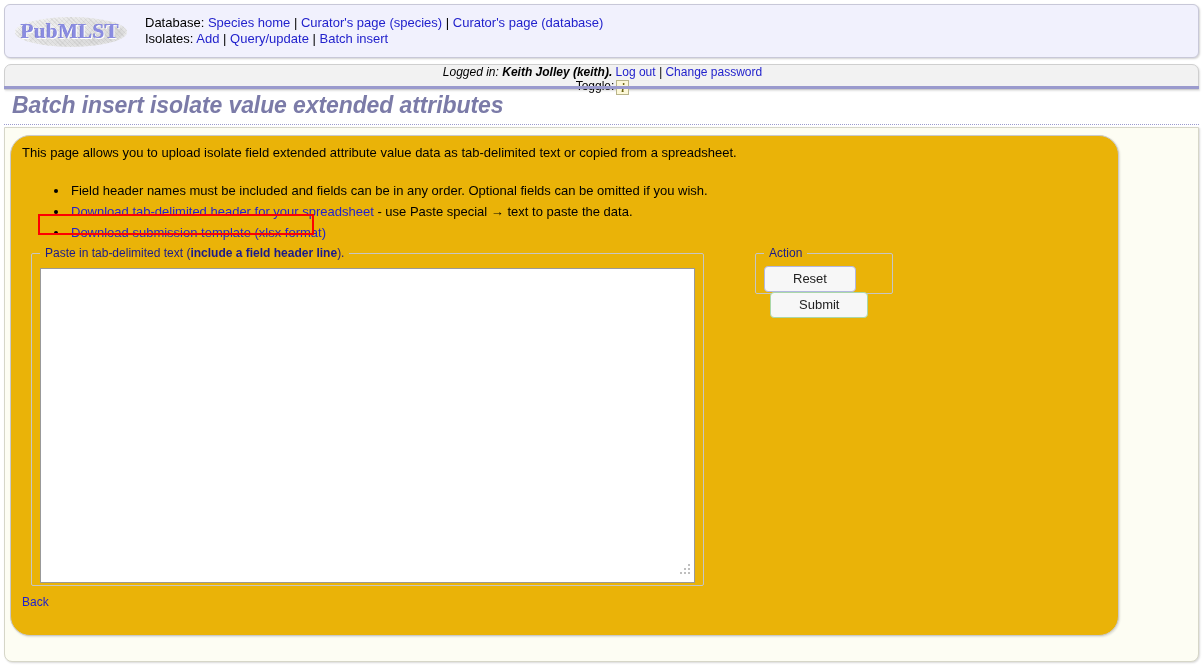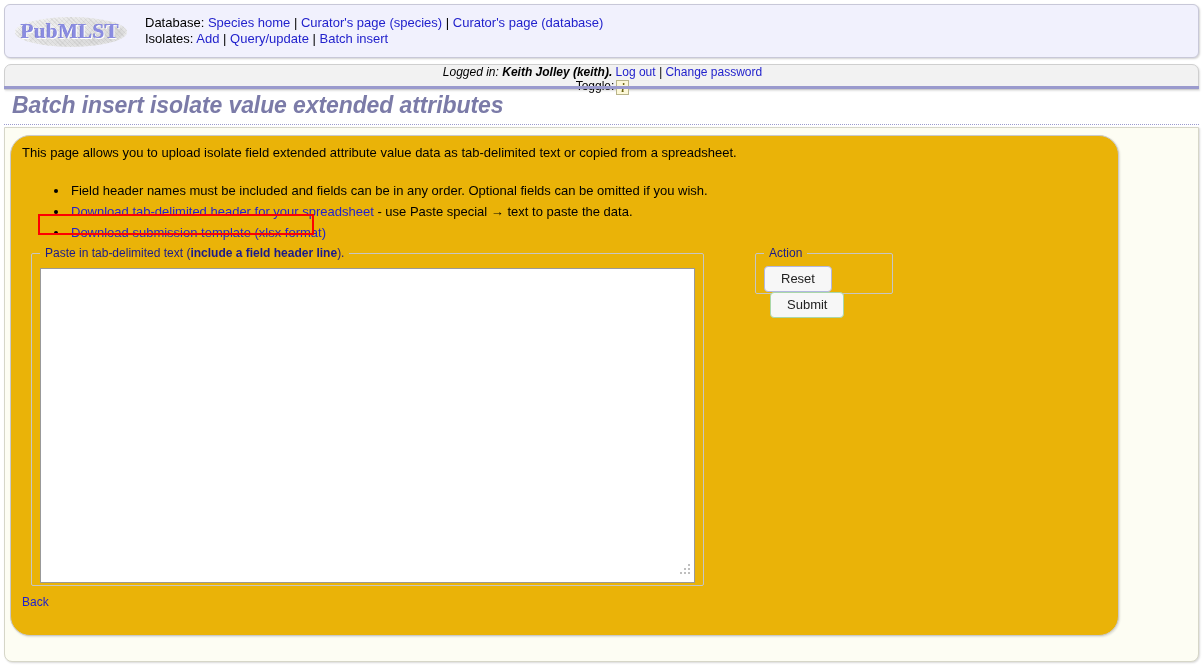--- a/index.html
+++ b/index.html
@@ -224,21 +224,21 @@
 
   #action-fieldset {
     left: 708px; top: 110px;
     width: 138px; height: 48px;
     padding: 6px 8px 8px 8px;
     margin-left: 36px;
   }
   .btn {
     font-family: "Liberation Sans", sans-serif;
     font-size: 13px;
-    padding: 4px 16px;
+    padding: 4px 28px;
     background: #f7f7f7;
     border-radius: 4px;
     color: #222;
     cursor: pointer;
     line-height: 16px;
   }
   #reset-button { border: 1px solid #b3b7e0; }
   #submit-button { border: 1px solid #aad7a8; margin-left: 6px; }
 
   #back-link {

